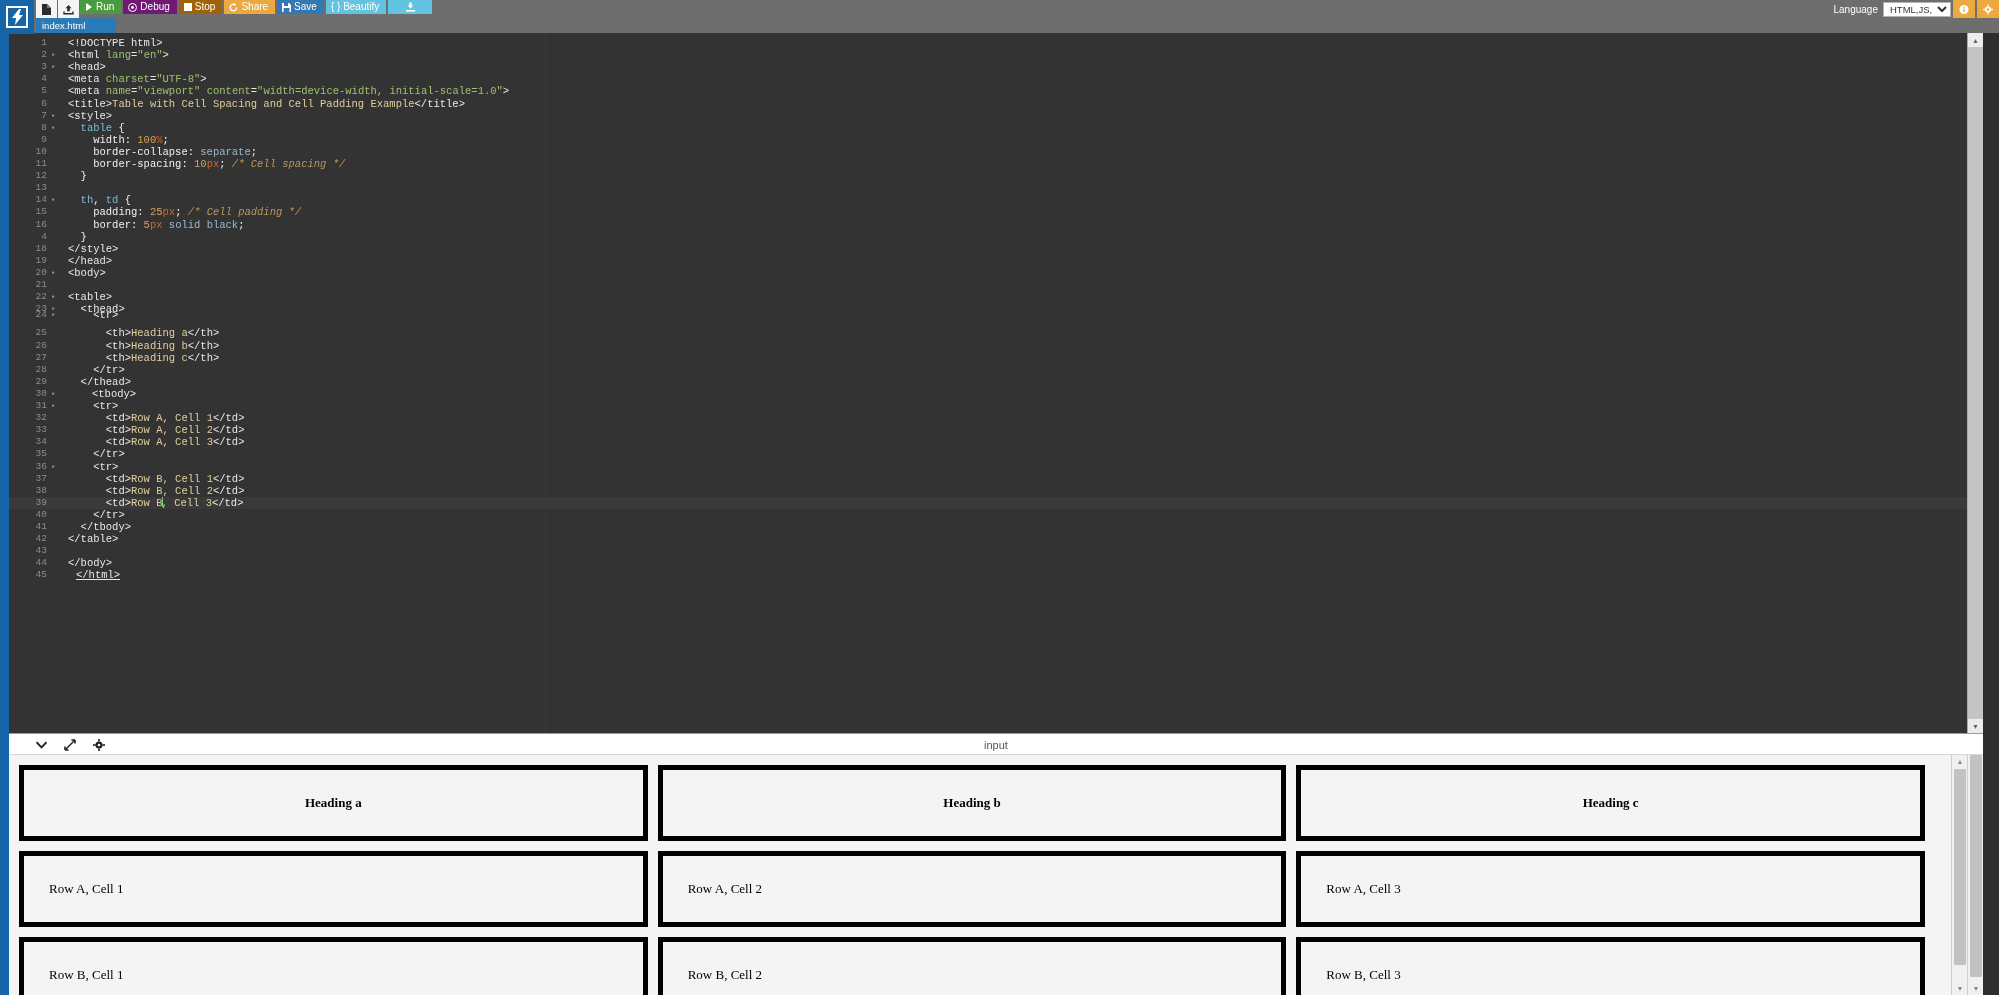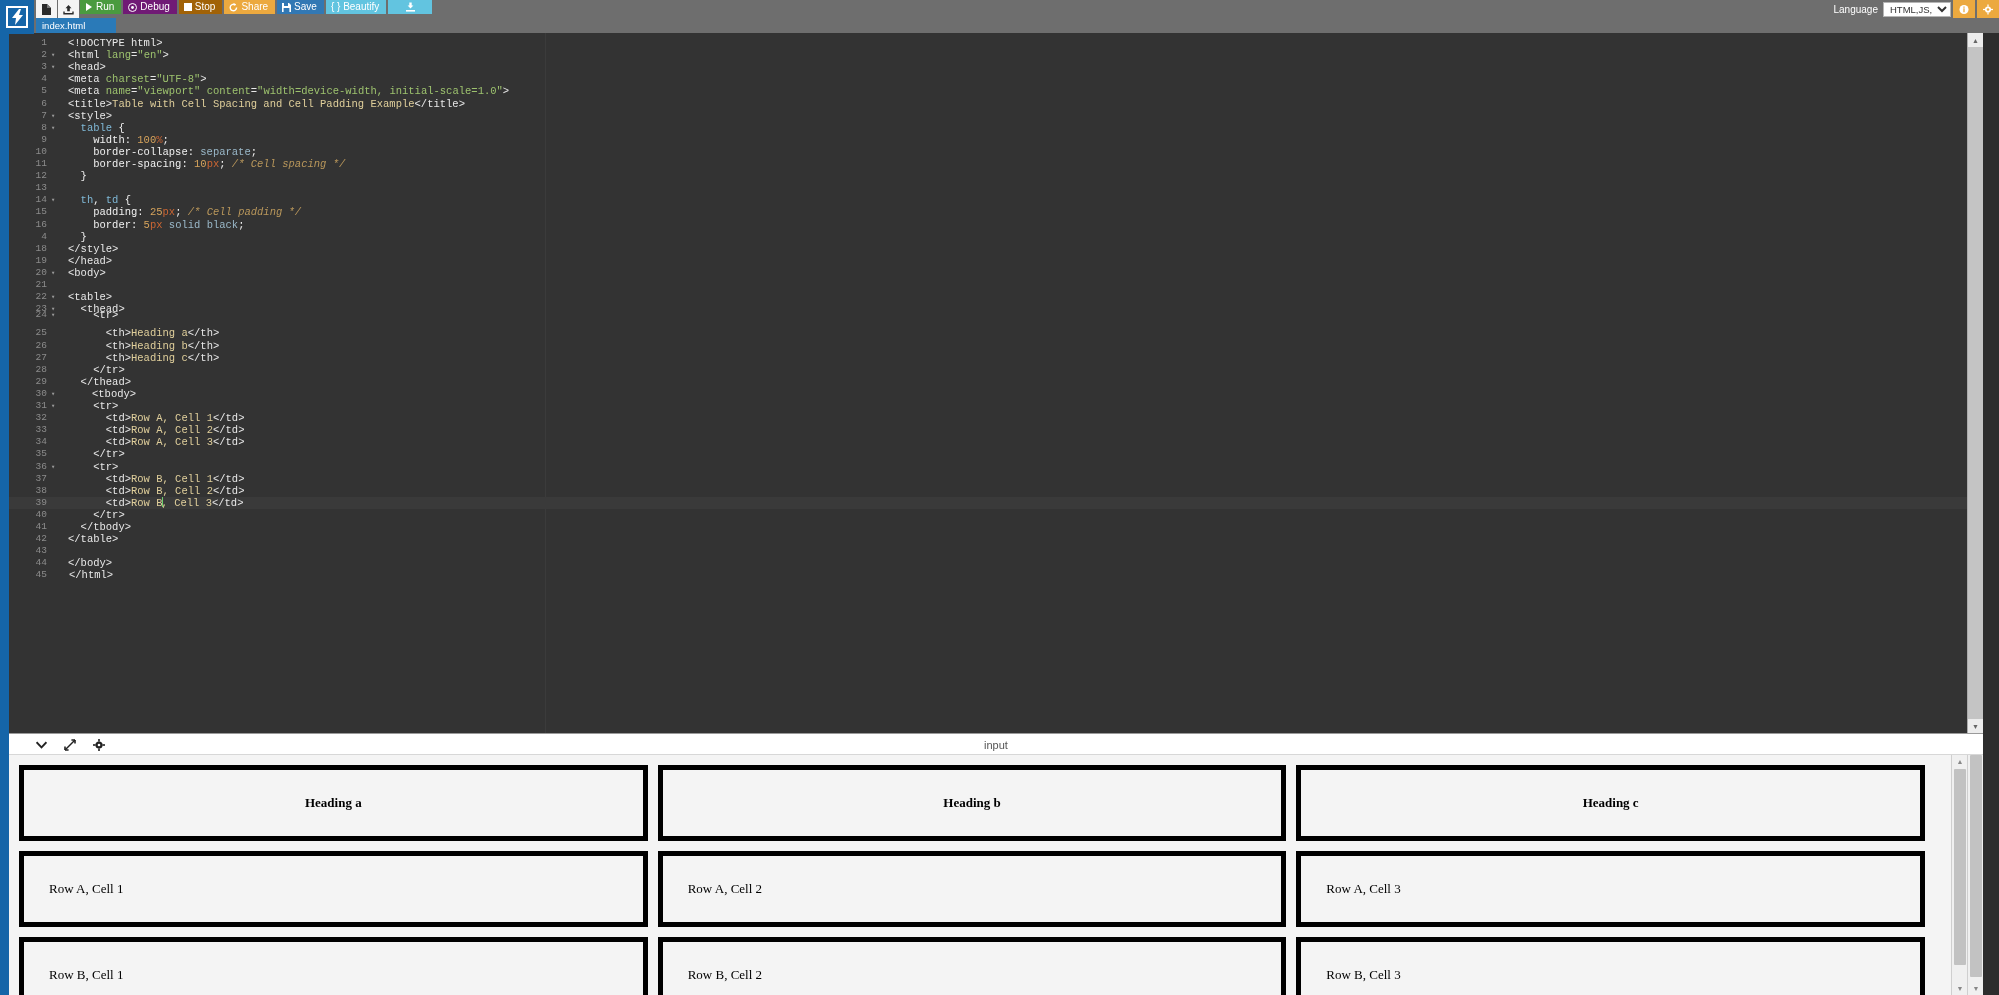--- a/index.html
+++ b/index.html
@@ -370,21 +370,21 @@
       <div class="code-line" style="top: 415.4px;"><span class="ln">35</span><span class="code-text" style="left: 84.2px;"><span class="t-tag">&lt;/tr&gt;</span></span></div>
       <div class="code-line" style="top: 427.5px;"><span class="ln">36</span><span class="fold">▾</span><span class="code-text" style="left: 84.2px;"><span class="t-tag">&lt;tr&gt;</span></span></div>
       <div class="code-line" style="top: 439.6px;"><span class="ln">37</span><span class="code-text" style="left: 96.8px;"><span class="t-tag">&lt;td&gt;</span><span class="t-txt">Row B, Cell 1</span><span class="t-tag">&lt;/td&gt;</span></span></div>
       <div class="code-line" style="top: 451.7px;"><span class="ln">38</span><span class="code-text" style="left: 96.8px;"><span class="t-tag">&lt;td&gt;</span><span class="t-txt">Row B, Cell 2</span><span class="t-tag">&lt;/td&gt;</span></span></div>
       <div class="code-line active" style="top: 463.8px;"><span class="ln">39</span><span class="code-text" style="left: 96.8px;"><span class="t-tag">&lt;td&gt;</span><span class="t-txt">Row B</span><span class="caret"></span><span class="t-txt">, Cell 3</span><span class="t-tag">&lt;/td&gt;</span></span></div>
       <div class="code-line" style="top: 475.9px;"><span class="ln">40</span><span class="code-text" style="left: 84.2px;"><span class="t-tag">&lt;/tr&gt;</span></span></div>
       <div class="code-line" style="top: 488px;"><span class="ln">41</span><span class="code-text" style="left: 71.6px;"><span class="t-tag">&lt;/tbody&gt;</span></span></div>
       <div class="code-line" style="top: 500.1px;"><span class="ln">42</span><span class="code-text" style="left: 59px;"><span class="t-tag">&lt;/table&gt;</span></span></div>
       <div class="code-line" style="top: 512.2px;"><span class="ln">43</span><span class="code-text" style="left: 59px;"></span></div>
       <div class="code-line" style="top: 524.3px;"><span class="ln">44</span><span class="code-text" style="left: 59px;"><span class="t-tag">&lt;/body&gt;</span></span></div>
-      <div class="code-line" style="top: 536.4px;"><span class="ln">45</span><span class="code-text" style="left: 60px;"><span class="t-tag">&lt;/html&gt;</span></span></div>
+      <div class="code-line" style="top: 536.4px;"><span class="ln">45</span><span class="code-text" style="left: 67px; text-decoration: underline;"><span class="t-tag">&lt;/html&gt;</span></span></div>
     </div>
   <div id="ed-scroll">
     <div class="sb-arrow">▲</div>
     <div class="sb-arrow bot">▼</div>
   </div>
 </div>
 
 <div id="output-header">
   <div id="oh-icons">
     <span class="oh-ic">

